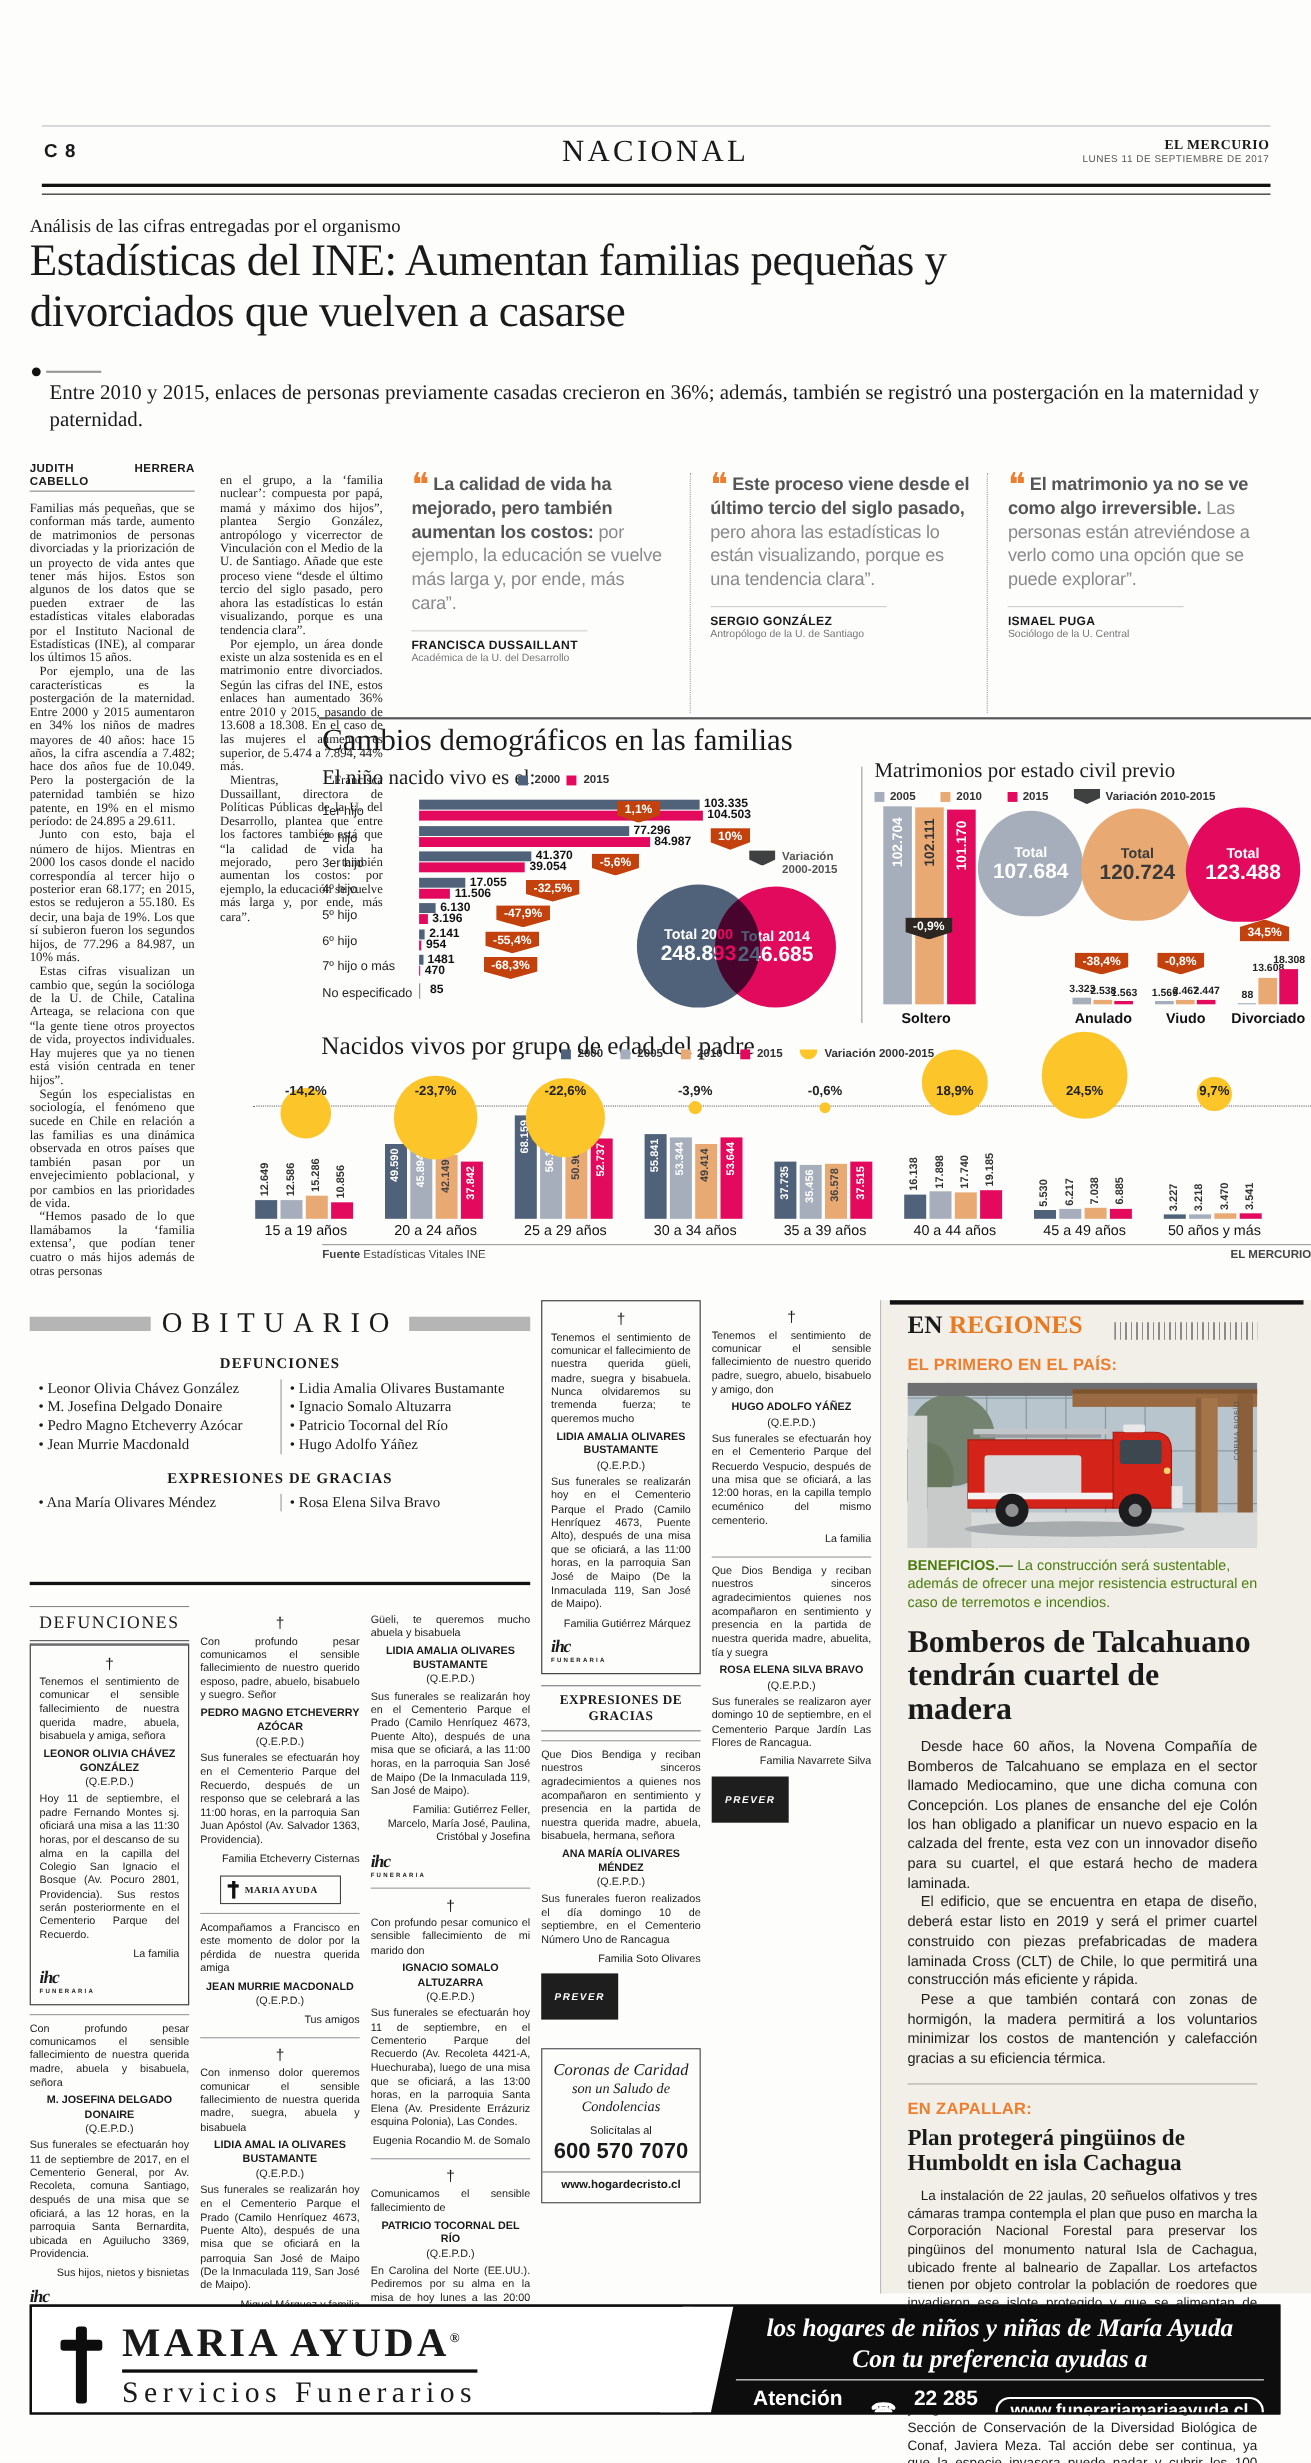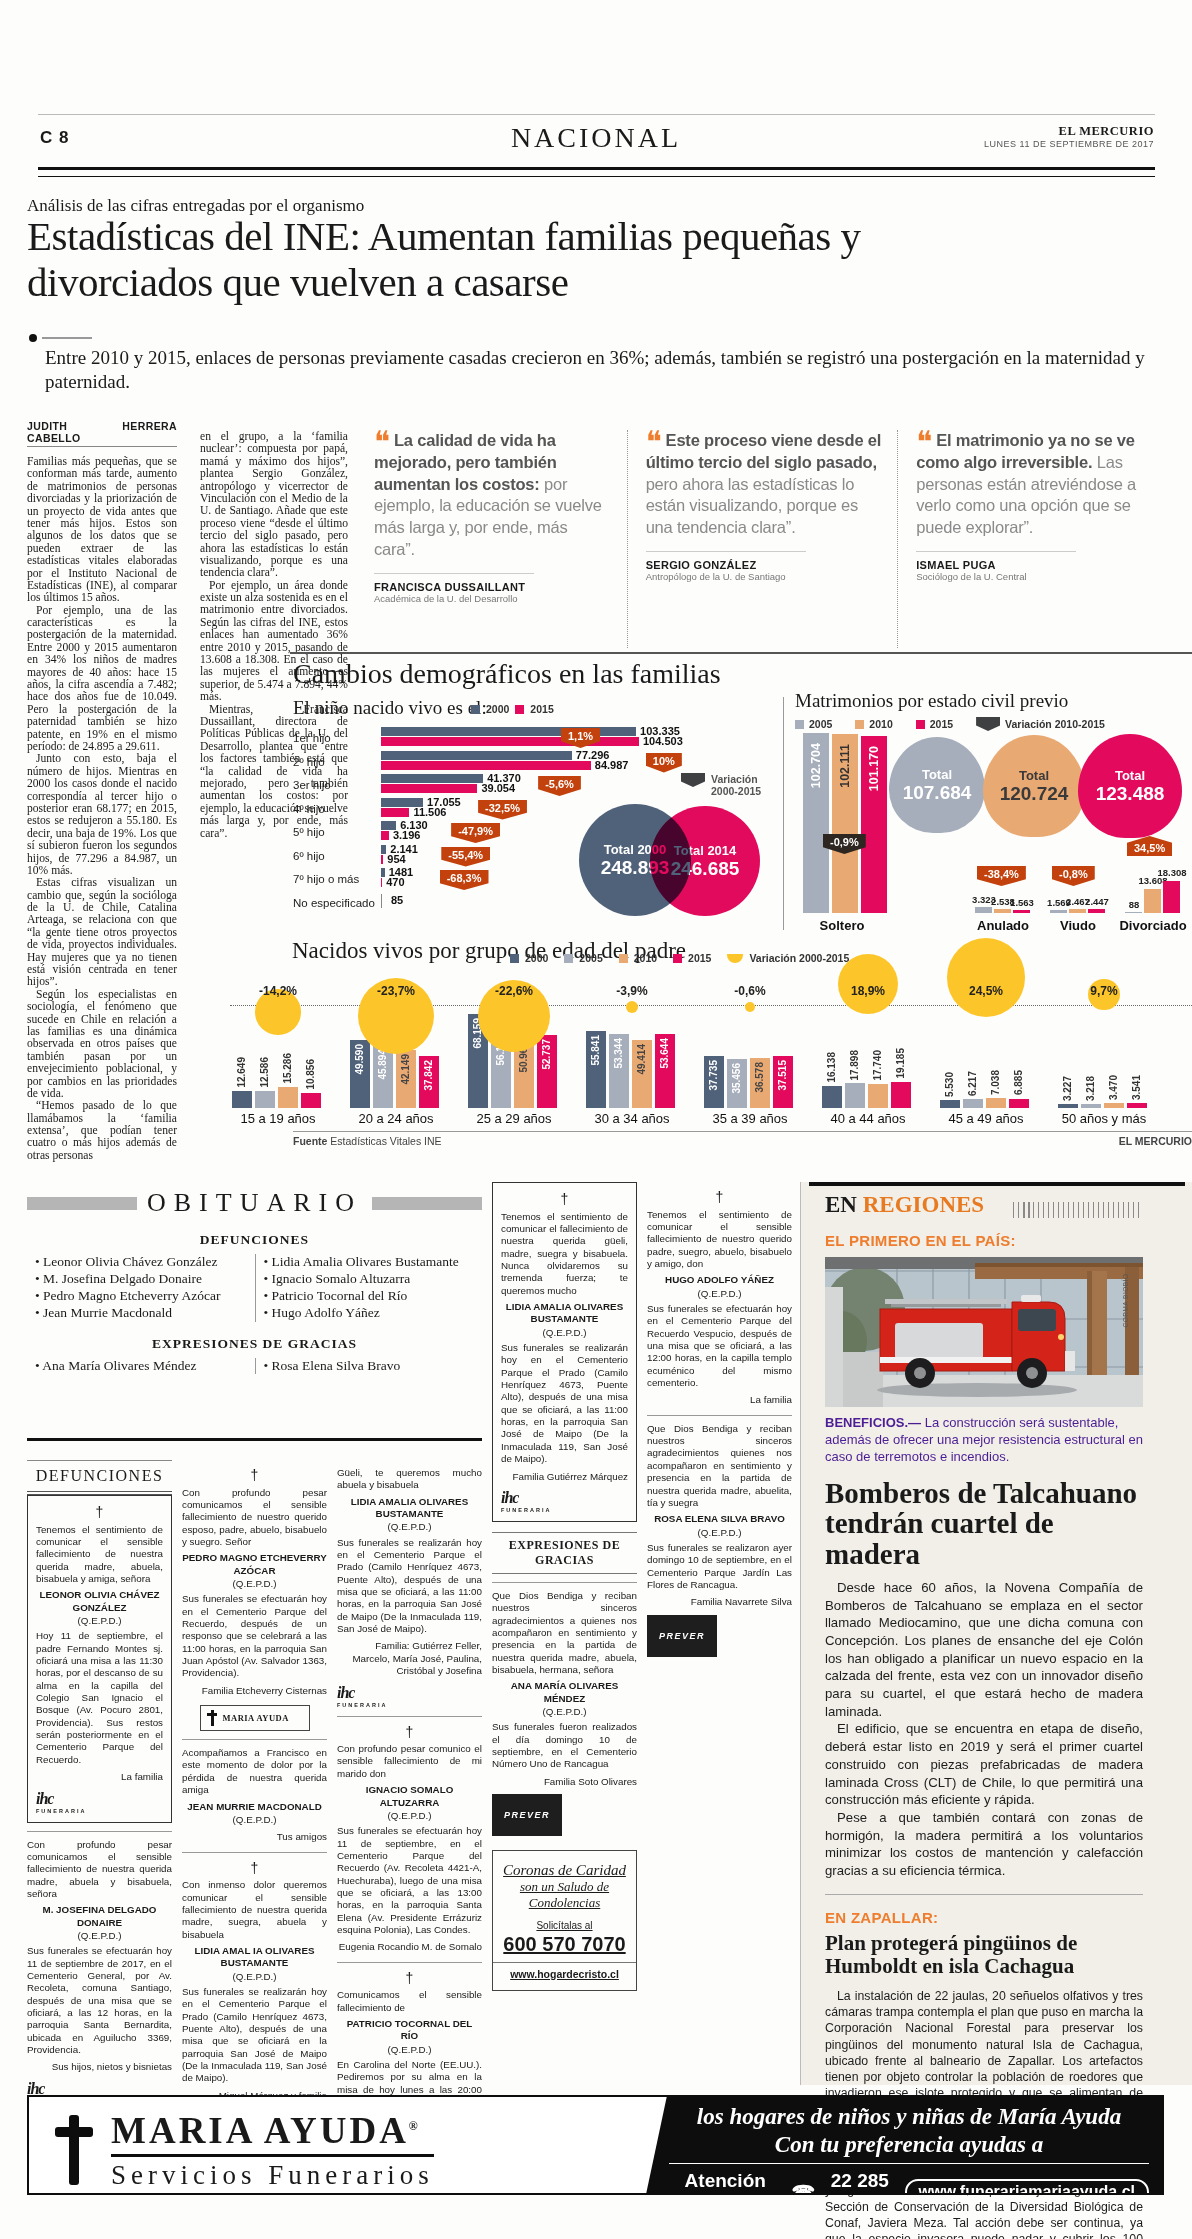--- a/index.html
+++ b/index.html
@@ -101,39 +101,39 @@
   .hclogo{margin-top:6px;width:60px;}
   .hclogo .l1{font:italic bold 16px "Liberation Serif",serif;letter-spacing:-1px;}
   .hclogo .l2{font:bold 5.5px "Liberation Sans",sans-serif;letter-spacing:2px;}
   .preverlogo{display:inline-block;background:#1e1e1e;color:#fff;font:bold italic 9px "Liberation Sans",sans-serif;
           letter-spacing:1.5px;padding:16px 12px;margin-top:6px;}
   .malogo{display:flex;align-items:center;gap:6px;border:1px solid #444;width:96px;padding:4px 6px;margin:8px auto 0;}
   .malogo .mx{position:relative;width:10px;height:16px;}
   .malogo .mx:before{content:"";position:absolute;left:4px;top:0;width:3px;height:16px;background:#111;}
   .malogo .mx:after{content:"";position:absolute;left:0;top:3px;width:10px;height:3px;background:#111;}
   .malogo .mt{font:bold 8.5px "Liberation Serif",serif;letter-spacing:.5px;}
-  .coronas{border:1px solid #444;padding:10px 0;text-align:center;font-family:"Liberation Serif",serif;margin-top:14px;text-decoration:underline;}
+  .coronas{border:1px solid #444;padding:10px 0;text-align:center;font-family:"Liberation Serif",serif;margin-top:26px;}
   .coronas .c1{font:italic 15px/1.2 "Liberation Serif",serif;}
   .coronas .c2{font:italic 13px/1.25 "Liberation Serif",serif;}
   .coronas .c3{font:10px "Liberation Sans",sans-serif;margin-top:8px;}
   .coronas .c4{font:bold 20px "Liberation Sans",sans-serif;margin:2px 0 6px;}
   .coronas .c5{font:bold 10.5px "Liberation Sans",sans-serif;border-top:1px solid #777;padding-top:5px;}
   
   #regiones{left:800px;top:1182px;width:392px;height:903px;background:#f1efe7;border-left:1px solid #bbb;box-sizing:border-box;}
   #reginner{position:absolute;left:24px;top:0;width:318px;}
   #regtopbar{position:absolute;left:8px;top:0;width:376px;height:4px;background:#111;}
   #reghead{display:flex;align-items:flex-end;justify-content:space-between;margin-top:10px;}
   #regtitle{font:bold 23px "Liberation Serif",serif;}
   #regtitle .or{color:#e87a22;}
   #barcode{width:130px;height:16px;background:repeating-linear-gradient(90deg,#8a8a8a 0 1.5px,transparent 1.5px 5px);}
   .regkick{font:bold 15px "Liberation Sans",sans-serif;color:#ee7d2e;letter-spacing:.3px;margin-top:14px;}
   #regphoto{position:relative;width:318px;height:150px;margin-top:8px;}
   #regcredit{position:absolute;right:-9px;top:40px;transform:rotate(-90deg);transform-origin:center;
              font:6.5px "Liberation Sans",sans-serif;color:#555;letter-spacing:.5px;}
-  #regcaption{font:13px/1.3 "Liberation Sans",sans-serif;margin-top:8px;color:#4c1d95;}
+  #regcaption{font:13px/1.3 "Liberation Sans",sans-serif;margin-top:8px;color:#4d7c0f;}
   #reghl1{font:bold 29px/1.05 "Liberation Serif",serif;margin-top:12px;}
   .regbody{font:13.2px/1.34 "Liberation Sans",sans-serif;text-align:justify;color:#1d1d1d;margin-top:10px;}
   .regbody p{margin:0;text-indent:12px;}
   #regdiv{height:1px;background:#aaa;margin-top:14px;}
   #reghl2{font:bold 21px/1.1 "Liberation Serif",serif;margin-top:6px;}
   .regbody2{font:12.3px/1.32 "Liberation Sans",sans-serif;}
   
   #ad{left:27px;top:2095px;width:1137px;height:100px;background:#0d0d0d;border:2px solid #0d0d0d;box-sizing:border-box;overflow:hidden;}
   #adwhite{position:absolute;left:0;top:0;width:600px;height:108px;background:#fff;}
   #adskew{position:absolute;left:580px;top:-10px;width:46px;height:130px;background:#fff;transform:skewX(-12deg);}

